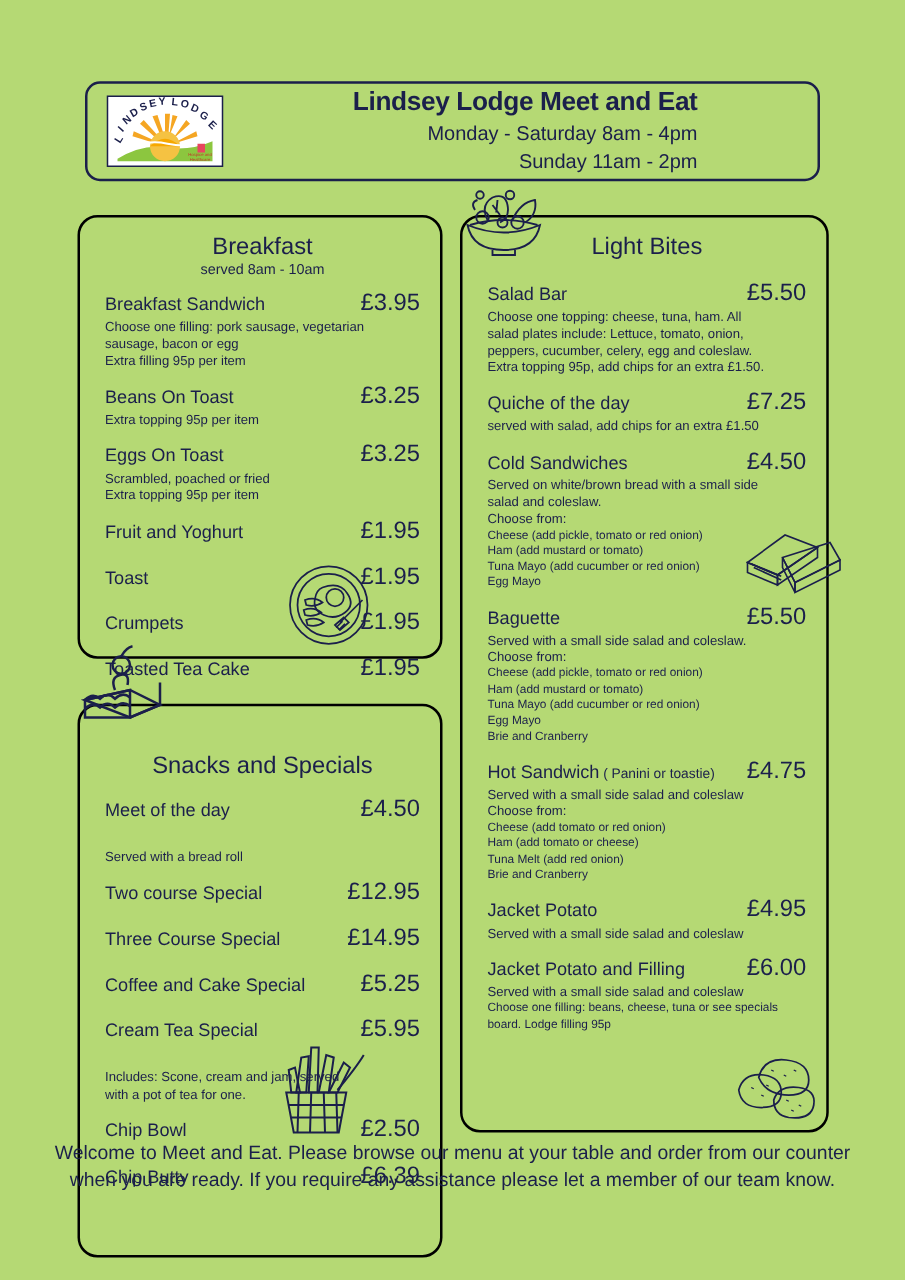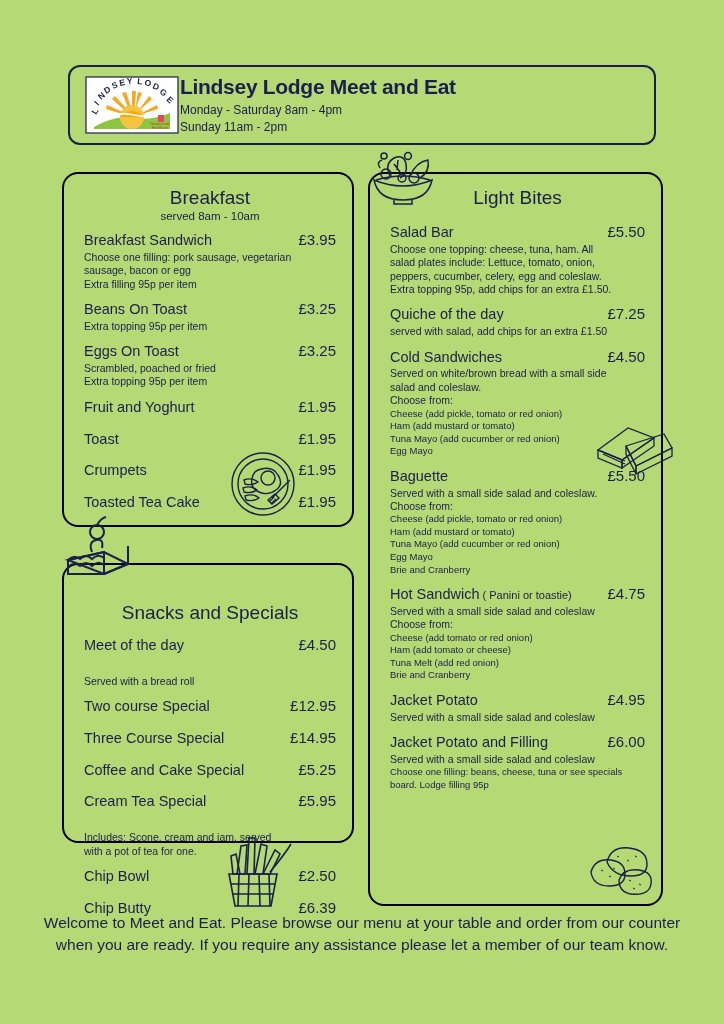--- a/index.html
+++ b/index.html
@@ -36,44 +36,44 @@
   }
   .logo {
     width: 96px;
     height: 60px;
     margin-left: 14px;
     flex: 0 0 auto;
     position: relative;
   }
   .header-text {
     flex: 1 1 auto;
-    text-align: left;
-    padding-right: 52px;
+    text-align: right;
+    padding-right: 96px;
   }
   .header-title {
     font-size: 21px;
     font-weight: bold;
     letter-spacing: -0.3px;
     line-height: 1.1;
     margin-bottom: 4px;
   }
   .header-hours {
-    font-size: 12px;
+    font-size: 16px;
     line-height: 1.35;
   }
 
   
   .panel {
     position: absolute;
     border: 2px solid #000000;
     border-radius: 16px;
     box-sizing: border-box;
   }
   #panel-breakfast { left: 62px;  top: 172px; width: 292px; height: 355px; }
-  #panel-snacks    { left: 62px;  top: 563px; width: 292px; height: 280px; }
+  #panel-snacks    { left: 62px;  top: 563px; width: 292px; height: 443px; }
   #panel-light     { left: 368px; top: 172px; width: 295px; height: 734px; }
 
   .panel-inner {
     padding: 14px 16px 10px 20px;
     position: relative;
     height: 100%;
     box-sizing: border-box;
   }
   .panel-title {
     text-align: center;
@@ -100,21 +100,21 @@
   }
   .item-name {
     font-size: 14.5px;
     line-height: 1.25;
     white-space: nowrap;
   }
   .item-qual {
     font-size: 11px;
   }
   .item-price {
-    font-size: 15px;
+    font-size: 19px;
     line-height: 1.25;
     white-space: nowrap;
     flex: 0 0 auto;
   }
   .item-desc {
     font-size: 10.5px;
     line-height: 1.28;
     margin-top: 1px;
     max-width: 215px;
   }

